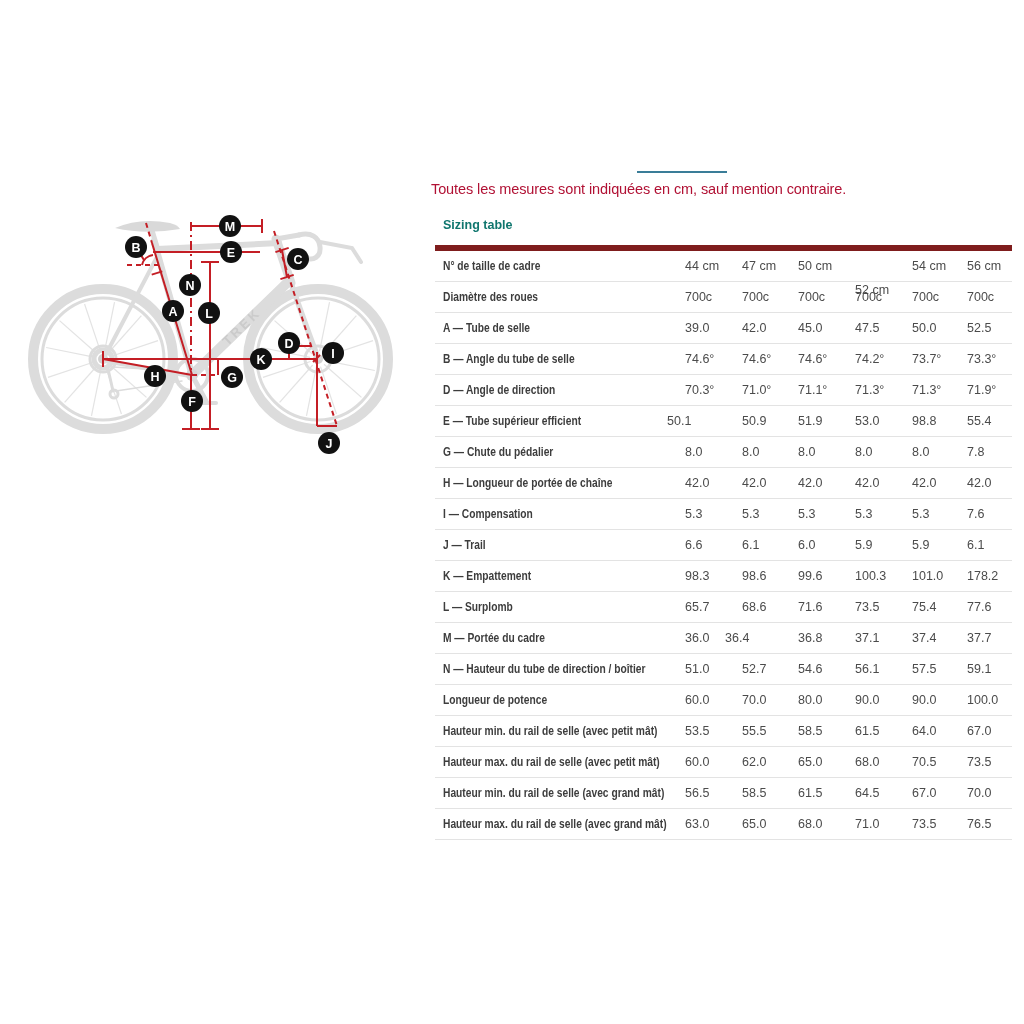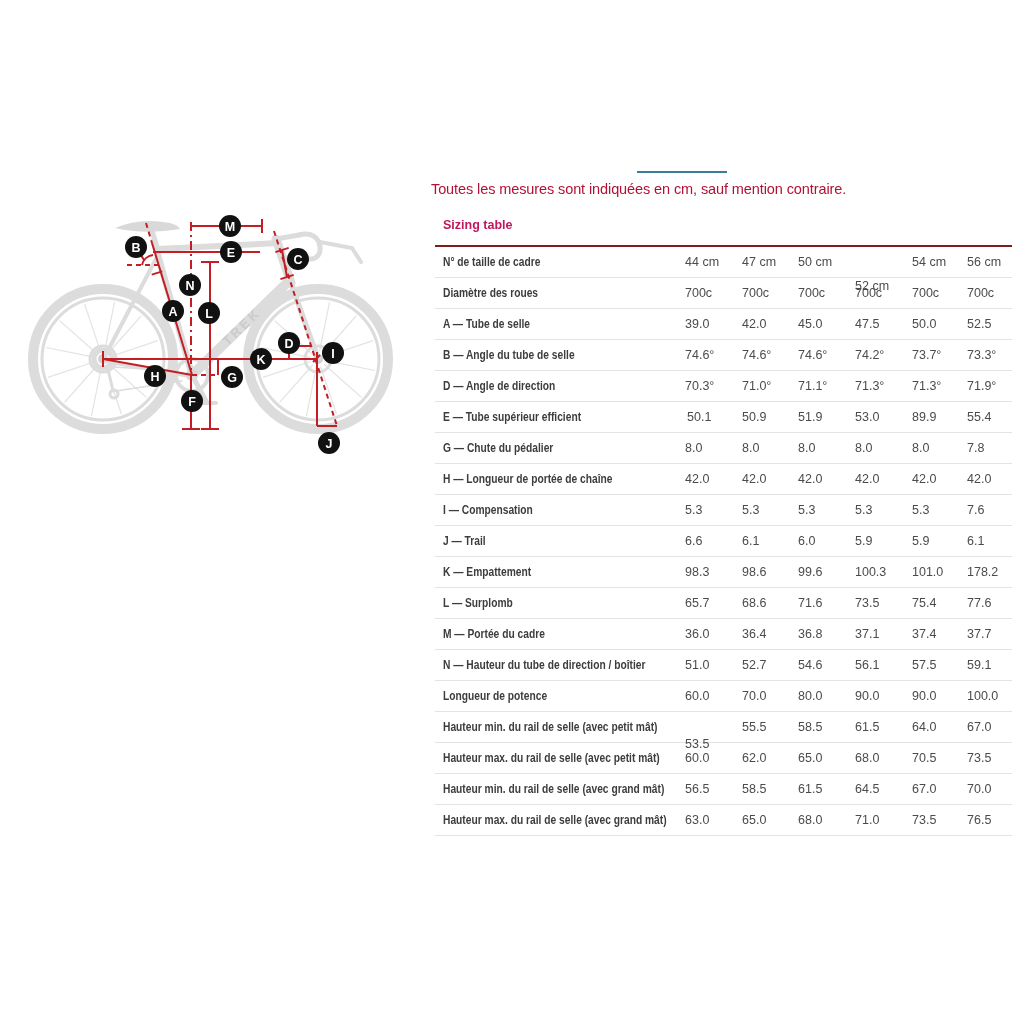--- a/index.html
+++ b/index.html
@@ -22,26 +22,26 @@
     background:var(--teal);
   }
   .note{
     position:absolute;left:431px;top:181px;
     font-size:14.5px;letter-spacing:-0.1px;
     color:var(--note);
     white-space:nowrap;
   }
   .section-title{
     position:absolute;left:443px;top:218px;
-    font-size:12.5px;font-weight:bold;color:#be185d;
+    font-size:12.5px;font-weight:bold;color:#0f766e;
   }
   
   .sizing-table{
     position:absolute;left:435px;top:245px;width:577px;
-    border-top:2px solid #7f1d1d;
+    border-top:6px solid #7f1d1d;
   }
   .t-row{
     position:relative;height:30px;
     border-bottom:1px solid #e3e3e3;
   }
   .t-label{
     position:absolute;left:8px;top:50%;
     transform:translateY(-50%) scaleX(0.84);
     transform-origin:left center;
     font-size:12.2px;font-weight:bold;color:#3d3d3d;
@@ -260,25 +260,25 @@
         <span class="t-label">D — Angle de direction</span>
         <span class="t-val" style="left: 250px;">70.3°</span>
         <span class="t-val" style="left: 307px;">71.0°</span>
         <span class="t-val" style="left: 363px;">71.1°</span>
         <span class="t-val" style="left: 420px;">71.3°</span>
         <span class="t-val" style="left: 477px;">71.3°</span>
         <span class="t-val" style="left: 532px;">71.9°</span>
       </div>
       <div class="t-row">
         <span class="t-label">E — Tube supérieur efficient</span>
-        <span class="t-val" style="left: 252px;">50.1</span>
+        <span class="t-val" style="left: 232px;">50.1</span>
         <span class="t-val" style="left: 307px;">50.9</span>
         <span class="t-val" style="left: 363px;">51.9</span>
         <span class="t-val" style="left: 420px;">53.0</span>
-        <span class="t-val" style="left: 477px;">89.9</span>
+        <span class="t-val" style="left: 477px;">98.8</span>
         <span class="t-val" style="left: 532px;">55.4</span>
       </div>
       <div class="t-row">
         <span class="t-label">G — Chute du pédalier</span>
         <span class="t-val" style="left: 250px;">8.0</span>
         <span class="t-val" style="left: 307px;">8.0</span>
         <span class="t-val" style="left: 363px;">8.0</span>
         <span class="t-val" style="left: 420px;">8.0</span>
         <span class="t-val" style="left: 477px;">8.0</span>
         <span class="t-val" style="left: 532px;">7.8</span>
@@ -324,21 +324,21 @@
         <span class="t-val" style="left: 250px;">65.7</span>
         <span class="t-val" style="left: 307px;">68.6</span>
         <span class="t-val" style="left: 363px;">71.6</span>
         <span class="t-val" style="left: 420px;">73.5</span>
         <span class="t-val" style="left: 477px;">75.4</span>
         <span class="t-val" style="left: 532px;">77.6</span>
       </div>
       <div class="t-row">
         <span class="t-label">M — Portée du cadre</span>
         <span class="t-val" style="left: 250px;">36.0</span>
-        <span class="t-val" style="left: 307px;">36.4</span>
+        <span class="t-val" style="left: 290px;">36.4</span>
         <span class="t-val" style="left: 363px;">36.8</span>
         <span class="t-val" style="left: 420px;">37.1</span>
         <span class="t-val" style="left: 477px;">37.4</span>
         <span class="t-val" style="left: 532px;">37.7</span>
       </div>
       <div class="t-row">
         <span class="t-label">N — Hauteur du tube de direction / boîtier</span>
         <span class="t-val" style="left: 250px;">51.0</span>
         <span class="t-val" style="left: 307px;">52.7</span>
         <span class="t-val" style="left: 363px;">54.6</span>
@@ -350,21 +350,21 @@
         <span class="t-label">Longueur de potence</span>
         <span class="t-val" style="left: 250px;">60.0</span>
         <span class="t-val" style="left: 307px;">70.0</span>
         <span class="t-val" style="left: 363px;">80.0</span>
         <span class="t-val" style="left: 420px;">90.0</span>
         <span class="t-val" style="left: 477px;">90.0</span>
         <span class="t-val" style="left: 532px;">100.0</span>
       </div>
       <div class="t-row">
         <span class="t-label">Hauteur min. du rail de selle (avec petit mât)</span>
-        <span class="t-val" style="left: 250px; margin-top: 17px;">53.5</span>
+        <span class="t-val" style="left: 250px;">53.5</span>
         <span class="t-val" style="left: 307px;">55.5</span>
         <span class="t-val" style="left: 363px;">58.5</span>
         <span class="t-val" style="left: 420px;">61.5</span>
         <span class="t-val" style="left: 477px;">64.0</span>
         <span class="t-val" style="left: 532px;">67.0</span>
       </div>
       <div class="t-row">
         <span class="t-label">Hauteur max. du rail de selle (avec petit mât)</span>
         <span class="t-val" style="left: 250px;">60.0</span>
         <span class="t-val" style="left: 307px;">62.0</span>

